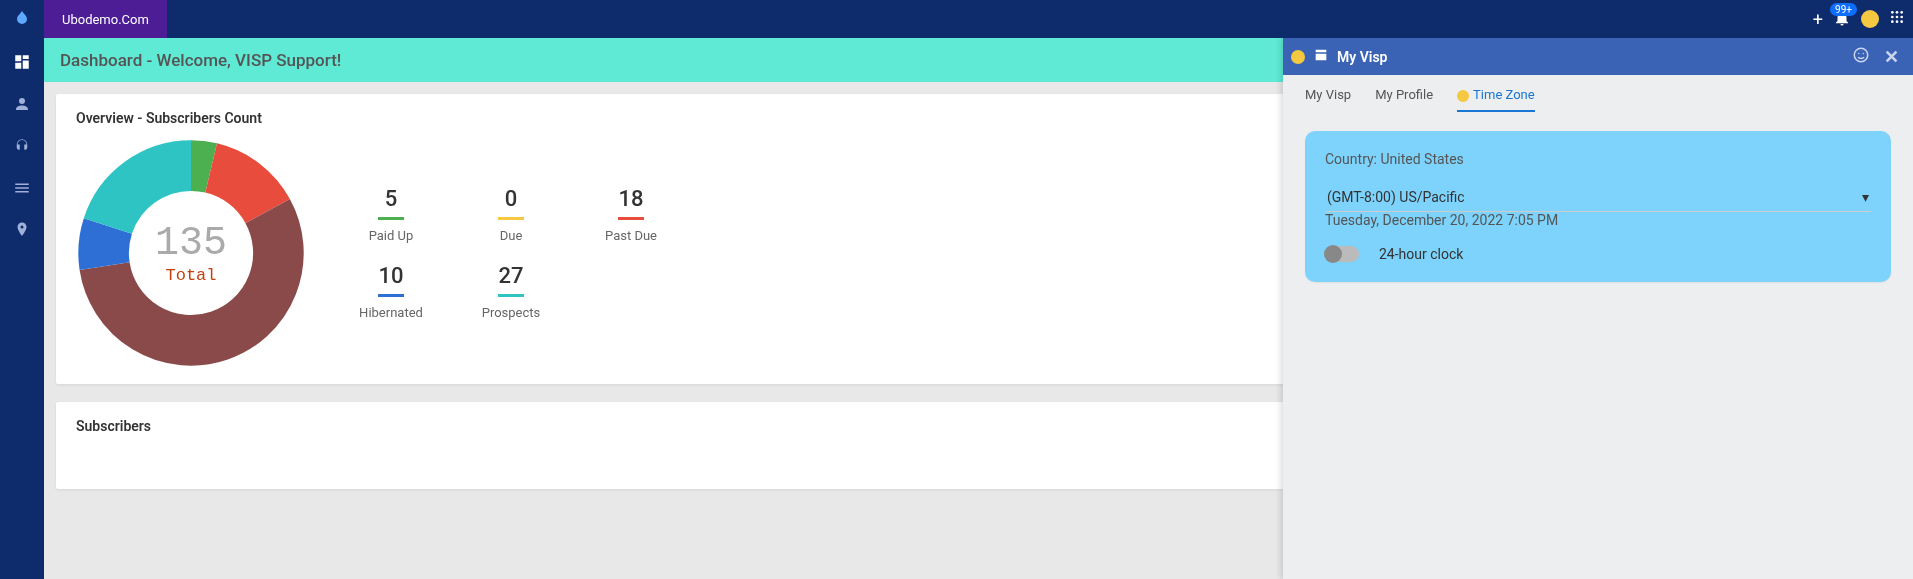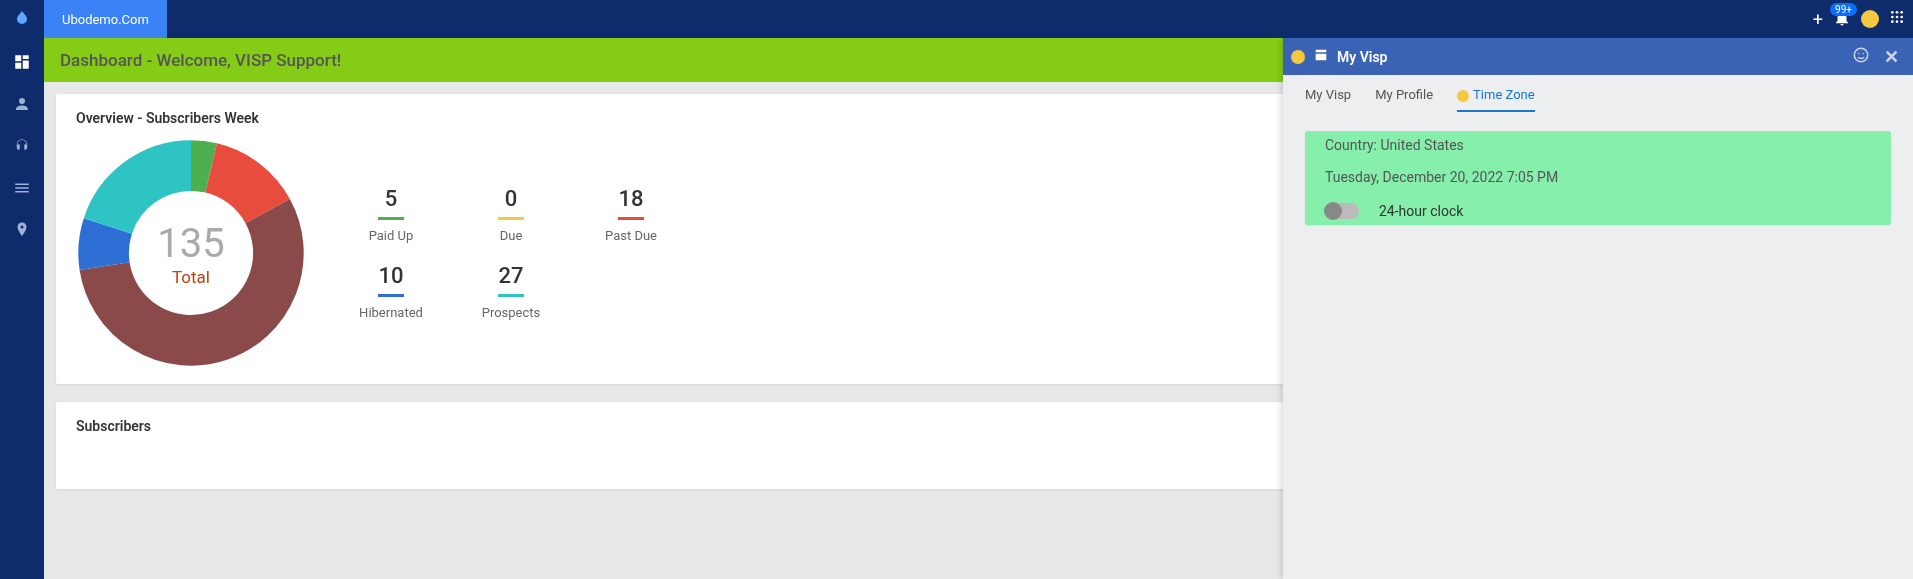--- a/index.html
+++ b/index.html
@@ -1,42 +1,42 @@
 <!DOCTYPE html>
 <html><head>
 <meta charset="utf-8">
 <style>
 * { box-sizing: border-box; margin: 0; padding: 0; }
 body { font-family: -apple-system, BlinkMacSystemFont, "Segoe UI", Roboto, sans-serif; font-size: 14px; color: #333; background: #f5f5f5; overflow: hidden; }
 
 .topbar { background: #0e2b6b; height: 38px; display: flex; align-items: center; padding: 0 8px; position: relative; }
 .topbar .logo { width: 28px; height: 28px; display: flex; align-items: center; justify-content: center; }
-.topbar .tab { background: #3b82f6; color: #fff; padding: 10px 18px; font-size: 13px; height: 38px; display: flex; align-items: center; margin-left: 8px; }
+.topbar .tab { background: #4c1d95; color: #fff; padding: 10px 18px; font-size: 13px; height: 38px; display: flex; align-items: center; margin-left: 8px; }
 .topbar .right { margin-left: auto; display: flex; align-items: center; gap: 10px; }
 .topbar .plus { color: #fff; font-size: 18px; cursor: pointer; }
 .topbar .badge { background: #0d6efd; color: #fff; border-radius: 8px; padding: 1px 5px; font-size: 10px; position: absolute; top: -6px; right: -6px; }
 .topbar .bell { position: relative; color: #fff; cursor: pointer; }
 .topbar .avatar { width: 18px; height: 18px; border-radius: 50%; background: #f5c842; }
 .topbar .apps { color: #fff; font-size: 16px; cursor: pointer; }
 
 .app { display: flex; height: calc(579px - 38px); }
 
 .sidebar { width: 44px; background: #0e2b6b; display: flex; flex-direction: column; align-items: center; padding-top: 14px; gap: 22px; }
 .sidebar .item { width: 20px; height: 20px; display: flex; align-items: center; justify-content: center; color: #9fb0d9; cursor: pointer; }
 .sidebar .item.active { color: #fff; }
 
 .main { flex: 1; background: #e8e8e8; overflow: auto; position: relative; }
-.main .titlebar { background: #84cc16; padding: 12px 16px; font-size: 17px; color: #555; font-weight: 500; }
+.main .titlebar { background: #5eead4; padding: 12px 16px; font-size: 17px; color: #555; font-weight: 500; }
 .main .grid { padding: 12px; display: grid; grid-template-columns: 1fr 180px; gap: 18px; }
 
 .card { background: #fff; border-radius: 2px; box-shadow: 0 1px 3px rgba(0,0,0,0.08); padding: 16px 20px; }
 .card-title { font-size: 14px; font-weight: 600; color: #333; margin-bottom: 12px; }
 
 .overview-body { display: flex; align-items: center; gap: 30px; }
-.donut-wrap { position: relative; width: 230px; height: 230px; }
+.donut-wrap { position: relative; width: 230px; height: 230px; font-family: Liberation Mono, monospace; }
 .donut-wrap svg { width: 100%; height: 100%; transform: rotate(-90deg); }
 .donut-center { position: absolute; top: 50%; left: 50%; transform: translate(-50%, -50%); text-align: center; }
 .donut-center .num { font-size: 40px; color: #aaa; font-weight: 400; }
 .donut-center .lbl { font-size: 17px; color: #c2410c; }
 
 .stats { display: grid; grid-template-columns: repeat(3, 110px); gap: 20px 10px; }
 .stat { text-align: center; }
 .stat .val { font-size: 22px; font-weight: 500; color: #333; padding-bottom: 6px; }
 .stat .bar { width: 26px; height: 3px; margin: 0 auto 8px; }
 .stat .lbl { font-size: 13px; color: #666; }
@@ -56,21 +56,21 @@
 .panel-head .right { margin-left: auto; display: flex; gap: 14px; align-items: center; }
 .panel-head .right span { cursor: pointer; color: #cbd5ee; }
 
 .panel-tabs { display: flex; gap: 24px; padding: 12px 22px 0; font-size: 13px; color: #555; border-bottom: 1px solid transparent; }
 .panel-tabs .ptab { cursor: pointer; padding-bottom: 10px; position: relative; }
 .panel-tabs .ptab.active { color: #1976d2; }
 .panel-tabs .ptab.active::after { content: ""; position: absolute; left: 0; right: 0; bottom: 0; height: 2px; background: #1976d2; }
 .panel-tabs .dot2 { width: 12px; height: 12px; border-radius: 50%; background: #f5c842; display: inline-block; vertical-align: middle; margin-right: 4px; }
 
 .panel-body { padding: 18px 22px; }
-.panel-card { background: #86efac; border-radius: 3px; padding: 6px 20px; box-shadow: 0 1px 2px rgba(0,0,0,0.06); }
+.panel-card { background: #7dd3fc; border-radius: 10px; padding: 20px 20px; box-shadow: 0 1px 2px rgba(0,0,0,0.06); }
 .pc-section { margin-bottom: 16px; font-size: 14px; color: #555; }
 .pc-select { display: flex; justify-content: space-between; align-items: center; border-bottom: 1px solid #ccc; padding: 6px 2px; font-size: 14px; color: #333; cursor: pointer; }
 .pc-heading { font-weight: 600; margin: 18px 0 10px; color: #333; }
 .pc-datetime { color: #555; margin-bottom: 18px; }
 .toggle-row { display: flex; align-items: center; gap: 20px; }
 .toggle { width: 34px; height: 16px; background: #bbb; border-radius: 10px; position: relative; cursor: pointer; }
 .toggle::after { content: ""; position: absolute; width: 18px; height: 18px; background: #888; border-radius: 50%; left: -1px; top: -1px; }
 </style>
 </head>
 <body>
@@ -136,21 +136,21 @@
           <path fill="currentColor" d="M12 2a6 6 0 00-6 6c0 4.5 6 12 6 12s6-7.5 6-12a6 6 0 00-6-6zm0 8a2 2 0 110-4 2 2 0 010 4z"></path>
         </svg>
     </div>
   </div>
 
   <div class="main">
     <div class="titlebar">Dashboard - Welcome, VISP Support!</div>
 
     <div class="grid">
       <div class="card">
-        <div class="card-title">Overview - Subscribers Week</div>
+        <div class="card-title">Overview - Subscribers Count</div>
         <div class="overview-body">
           <div class="donut-wrap">
             <svg viewBox="0 0 100 100" id="donut-svg">
                 <path d="M 88 50 A 38 38 0 0 1 86.9757050820333 58.763403088212726" stroke="#4caf50" stroke-width="22" fill="none"></path>
                 <path d="M 86.9757050820333 58.763403088212726 A 38 38 0 0 1 68.22909830350936 83.34216512227411" stroke="#e74c3c" stroke-width="22" fill="none"></path>
                 <path d="M 68.22909830350936 83.34216512227411 A 38 38 0 1 1 44.27394293451963 12.433894659109761" stroke="#8b4a4a" stroke-width="22" fill="none"></path>
                 <path d="M 44.27394293451963 12.433894659109761 A 38 38 0 0 1 61.74264578624799 13.859852380784162" stroke="#2e6fd6" stroke-width="22" fill="none"></path>
                 <path d="M 61.74264578624799 13.859852380784162 A 38 38 0 0 1 88 49.99999999999999" stroke="#2ec4c4" stroke-width="22" fill="none"></path>
               </svg>
             <div class="donut-center">
@@ -234,20 +234,24 @@
 
       <div class="panel-tabs" id="panel-tabs">
           <div class="ptab">My Visp</div>
           <div class="ptab">My Profile</div>
           <div class="ptab active"><span class="dot2"></span>Time Zone</div>
         </div>
 
       <div class="panel-body">
         <div class="panel-card">
           <div class="pc-section">Country: United States</div>
+          <div class="pc-select">
+            <span>(GMT-8:00) US/Pacific</span>
+            <span>▾</span>
+          </div>
           <div class="pc-datetime">Tuesday, December 20, 2022 7:05 PM</div>
           <div class="toggle-row">
             <div class="toggle"></div>
             <span>24-hour clock</span>
           </div>
         </div>
       </div>
     </div>
 
   </div>

